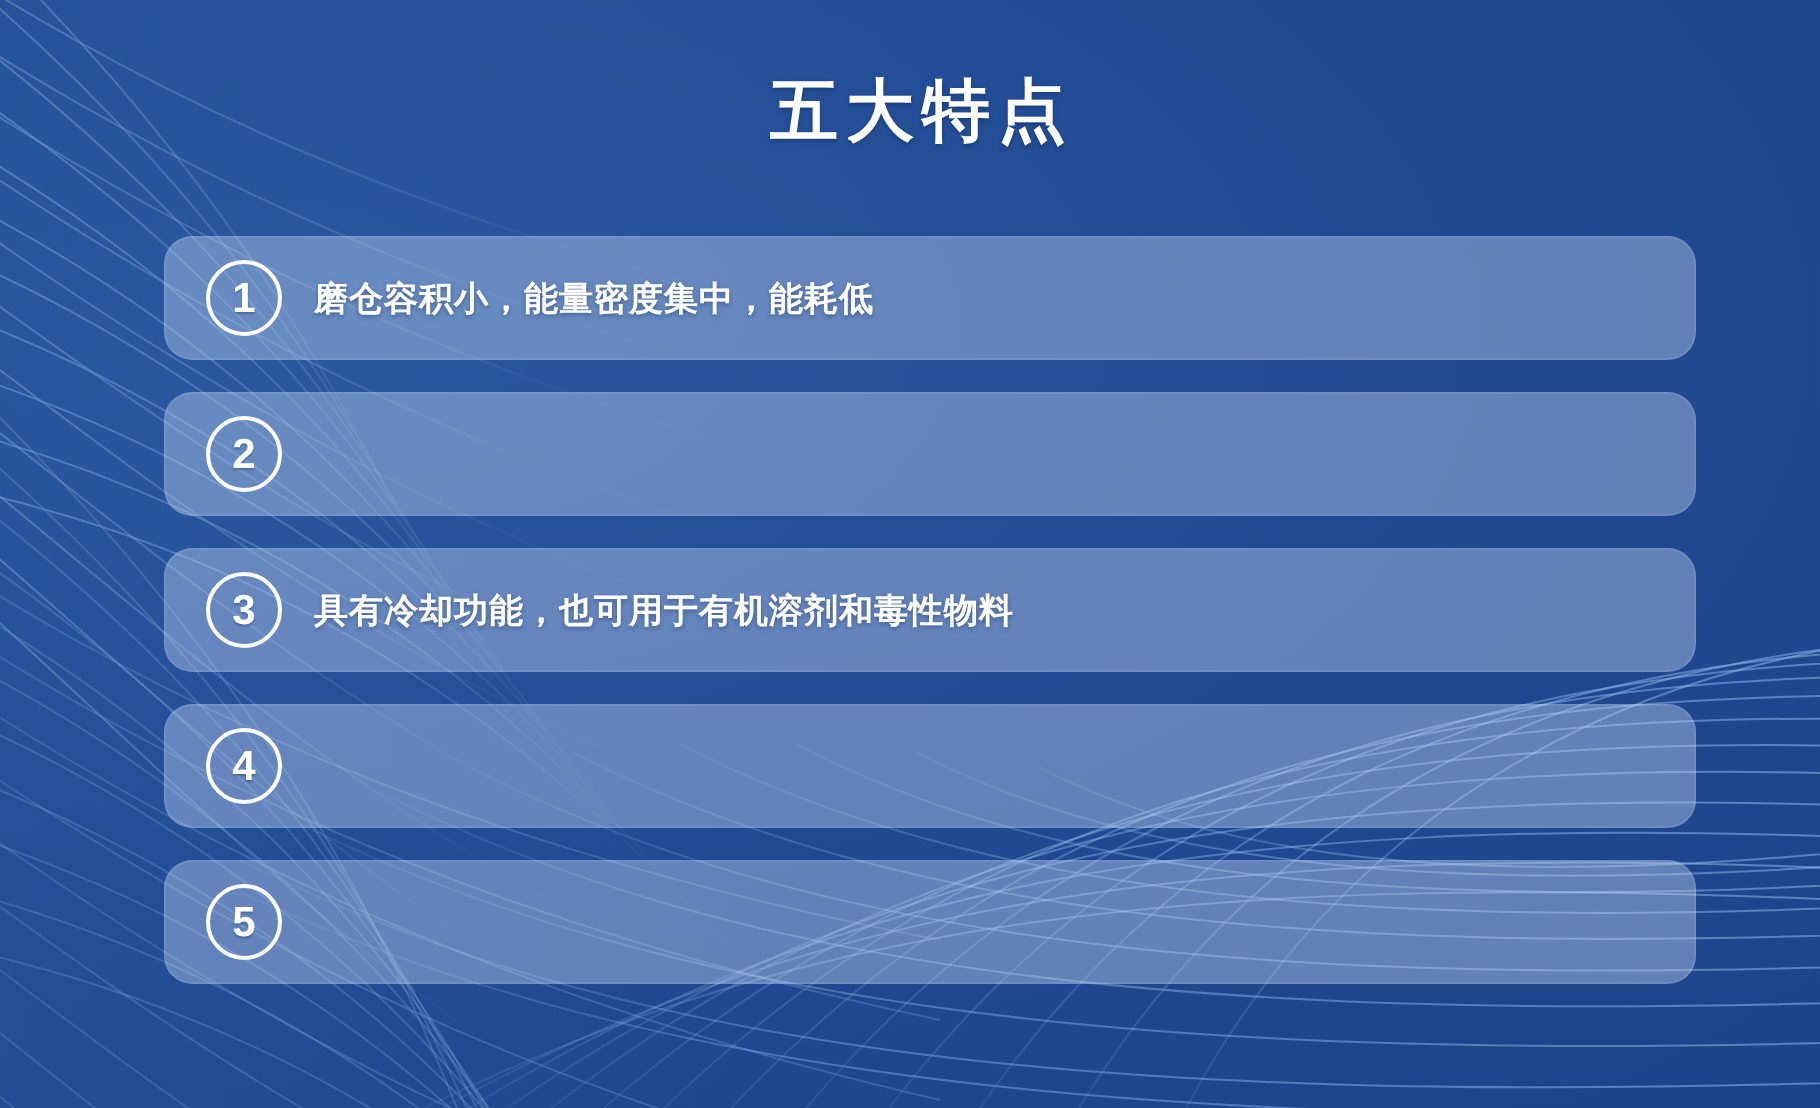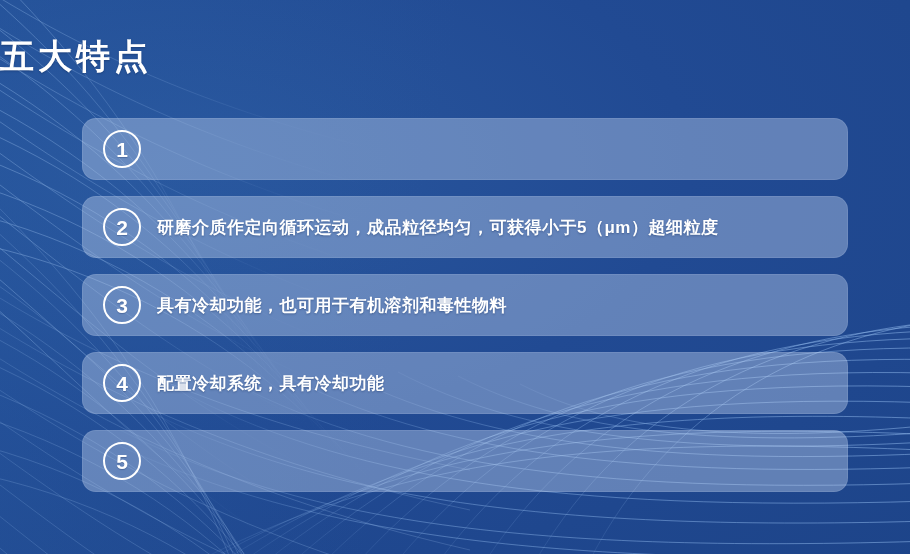--- a/index.html
+++ b/index.html
@@ -18,27 +18,29 @@
     background:
       radial-gradient(120% 100% at 18% 30%, #2a589f 0%, #214a93 48%, #1d4489 100%);
   }
   .vignette{
     background:linear-gradient(100deg, rgba(40,90,160,.45) 0%, rgba(33,74,147,0) 46%);
   }
 
   
   .title{
     position:absolute;left:0;right:0;top:36px;
+    text-align:center;
     color:#ffffff;
     font-size:34px;
     font-weight:bold;
     letter-spacing:4px;
     line-height:1.2;
     text-shadow:0 1px 2px rgba(10,30,70,.35);
     white-space:nowrap;
+    padding-left:12px;
   }
 
   
   .feature-list{
     position:absolute;left:82px;top:118px;width:766px;
   }
   .feature-item{
     position:relative;
     height:62px;
     margin-bottom:16px;
@@ -169,35 +171,34 @@
   </svg>
 
   <div class="bg-layer vignette"></div>
 
   <div class="title">五大特点</div>
 
   <div class="feature-list">
 
     <div class="feature-item">
       <div class="num-badge">1</div>
+      <div class="feature-text">磨仓容积小，能量密度集中，能耗低</div>
     </div>
 
     <div class="feature-item">
       <div class="num-badge">2</div>
-      <div class="feature-text">研磨介质作定向循环运动，成品粒径均匀，可获得小于5（μm）超细粒度</div>
     </div>
 
     <div class="feature-item">
       <div class="num-badge">3</div>
       <div class="feature-text">具有冷却功能，也可用于有机溶剂和毒性物料</div>
     </div>
 
     <div class="feature-item">
       <div class="num-badge">4</div>
-      <div class="feature-text">配置冷却系统，具有冷却功能</div>
     </div>
 
     <div class="feature-item">
       <div class="num-badge">5</div>
     </div>
 
   </div>
 </div>
 
 </body></html>

